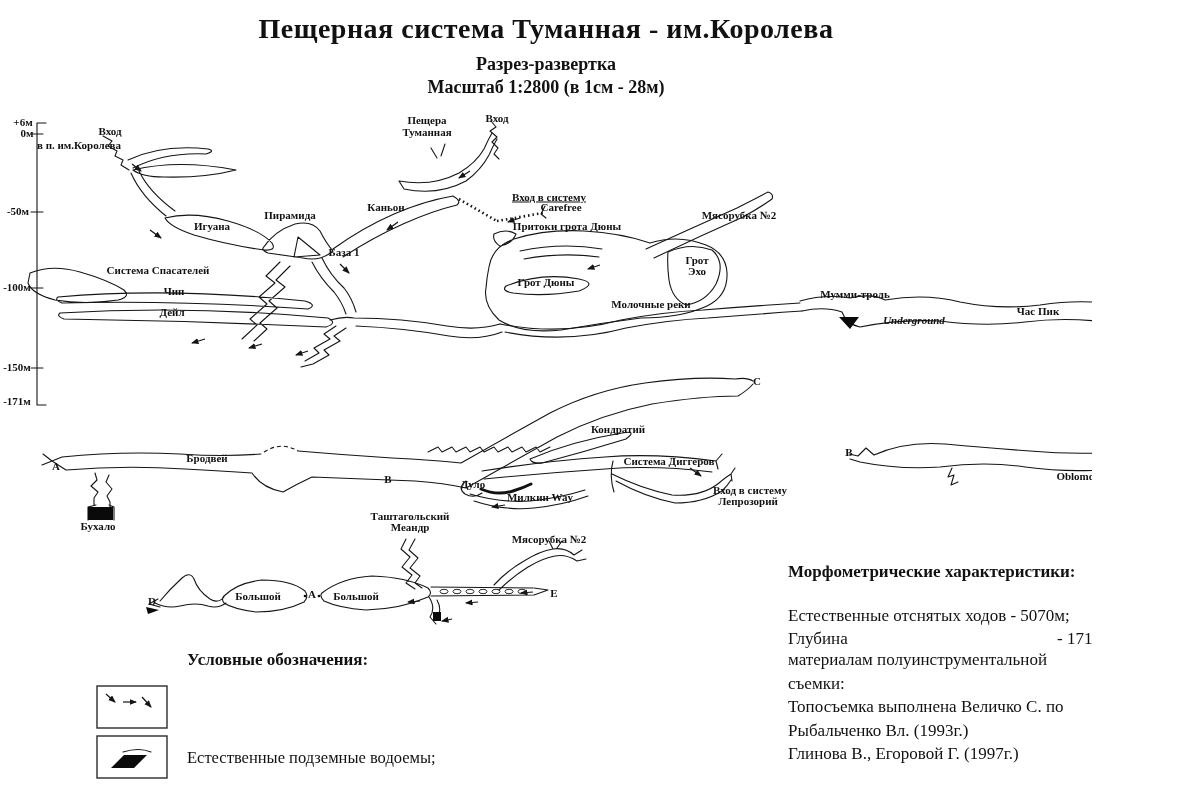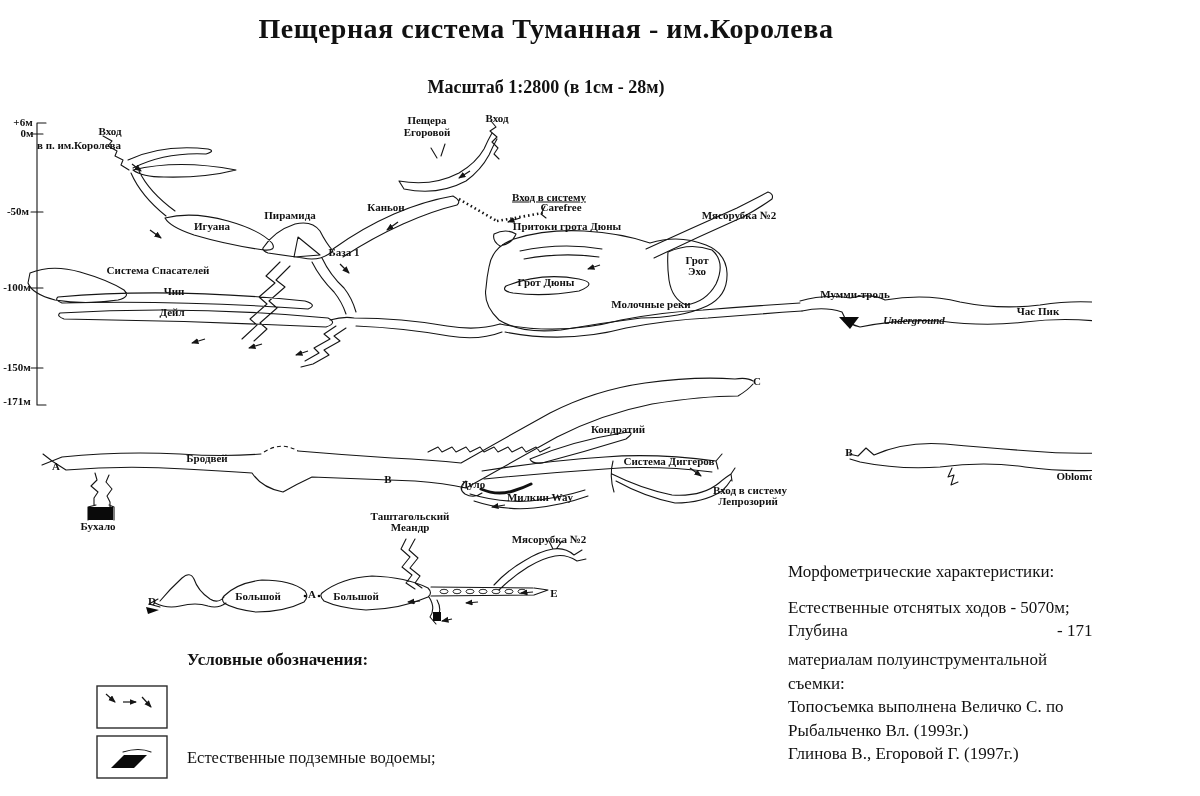--- a/index.html
+++ b/index.html
@@ -8,40 +8,41 @@
   .hdr{position:absolute;left:0;width:100%;text-align:center;font-weight:bold;white-space:nowrap;}
   .hdr.t1{top:13px;font-size:28px;letter-spacing:.5px;}
   .hdr.t2{top:54px;font-size:18px;}
   .hdr.t3{top:77px;font-size:18px;}
   svg.map{position:absolute;left:0;top:0;}
   .lbl{position:absolute;transform:translate(-50%,-50%);font-size:11px;font-weight:bold;
        white-space:nowrap;line-height:1;}
   .lbl.it{font-style:italic;}
   .lbl.ul{text-decoration:underline;}
   .blk{position:absolute;font-size:17px;line-height:23.5px;}
-  .m-title{font-weight:normal;margin-bottom:12px;}
+  .m-title{font-weight:bold;margin-bottom:20px;}
   .depthrow{display:flex;justify-content:space-between;width:320px;}
   .leg-title{position:absolute;font-weight:bold;font-size:17px;white-space:nowrap;}
   .leg-item{position:absolute;font-size:16.5px;white-space:nowrap;}
   
   .ln{fill:none;stroke:#151515;stroke-width:1.1;stroke-linejoin:round;stroke-linecap:round;}
   .thk{fill:none;stroke:#111;stroke-width:3;stroke-linecap:round;}
   .dsh{fill:none;stroke:#151515;stroke-width:1.1;stroke-dasharray:4 3;}
   .hat{fill:none;stroke:#151515;stroke-width:2.6;stroke-dasharray:1.5 3;}
   .fil{fill:#0a0a0a;stroke:none;}
   .arr{fill:none;stroke:#151515;stroke-width:1.2;}
   .box{fill:none;stroke:#2b2b2b;stroke-width:1.4;}
   .peb{fill:none;stroke:#151515;stroke-width:.9;}
 </style>
 </head>
 <body>
 
 <div class="page">
 
   <div class="hdr t1">Пещерная система Туманная - им.Королева</div>
+  <div class="hdr t2">Разрез-развертка</div>
   <div class="hdr t3">Масштаб 1:2800 (в 1см - 28м)</div>
 
   <svg class="map" width="1200" height="796" viewBox="0 0 1200 796">
     <defs>
       <marker id="ah" markerWidth="9" markerHeight="8" refX="6.5" refY="3" orient="auto" markerUnits="userSpaceOnUse">
         <path d="M0,0 L7.5,3 L0,6 Z" fill="#151515"></path>
       </marker>
     </defs>
 
     <path class="ln" d="M46,123 L37,123 L37,405 L46,405 M31,134 L43,134 M31,212 L43,212 M31,288 L43,288 M31,368 L43,368"></path>
@@ -206,21 +207,21 @@
   <span class="lbl" style="left:23px;top:122px">+6м</span>
   <span class="lbl" style="left:27px;top:133px">0м</span>
   <span class="lbl" style="left:18px;top:211px">-50м</span>
   <span class="lbl" style="left:17px;top:287px">-100м</span>
   <span class="lbl" style="left:17px;top:367px">-150м</span>
   <span class="lbl" style="left:17px;top:401px">-171м</span>
 
   <span class="lbl" style="left:110px;top:131px">Вход</span>
   <span class="lbl" style="left:79px;top:145px">в п. им.Королева</span>
   <span class="lbl" style="left:427px;top:120px">Пещера</span>
-  <span class="lbl" style="left:427px;top:132px">Егоровой</span>
+  <span class="lbl" style="left:427px;top:132px">Туманная</span>
   <span class="lbl" style="left:497px;top:118px">Вход</span>
   <span class="lbl" style="left:212px;top:226px">Игуана</span>
   <span class="lbl" style="left:290px;top:215px">Пирамида</span>
   <span class="lbl" style="left:386px;top:207px">Каньон</span>
   <span class="lbl" style="left:344px;top:252px">База 1</span>
   <span class="lbl ul" style="left:549px;top:197px">Вход в систему</span>
   <span class="lbl" style="left:561px;top:207px">Carefree</span>
   <span class="lbl" style="left:567px;top:226px">Притоки грота Дюны</span>
   <span class="lbl" style="left:739px;top:215px">Мясорубка №2</span>
   <span class="lbl" style="left:697px;top:260px">Грот</span>

